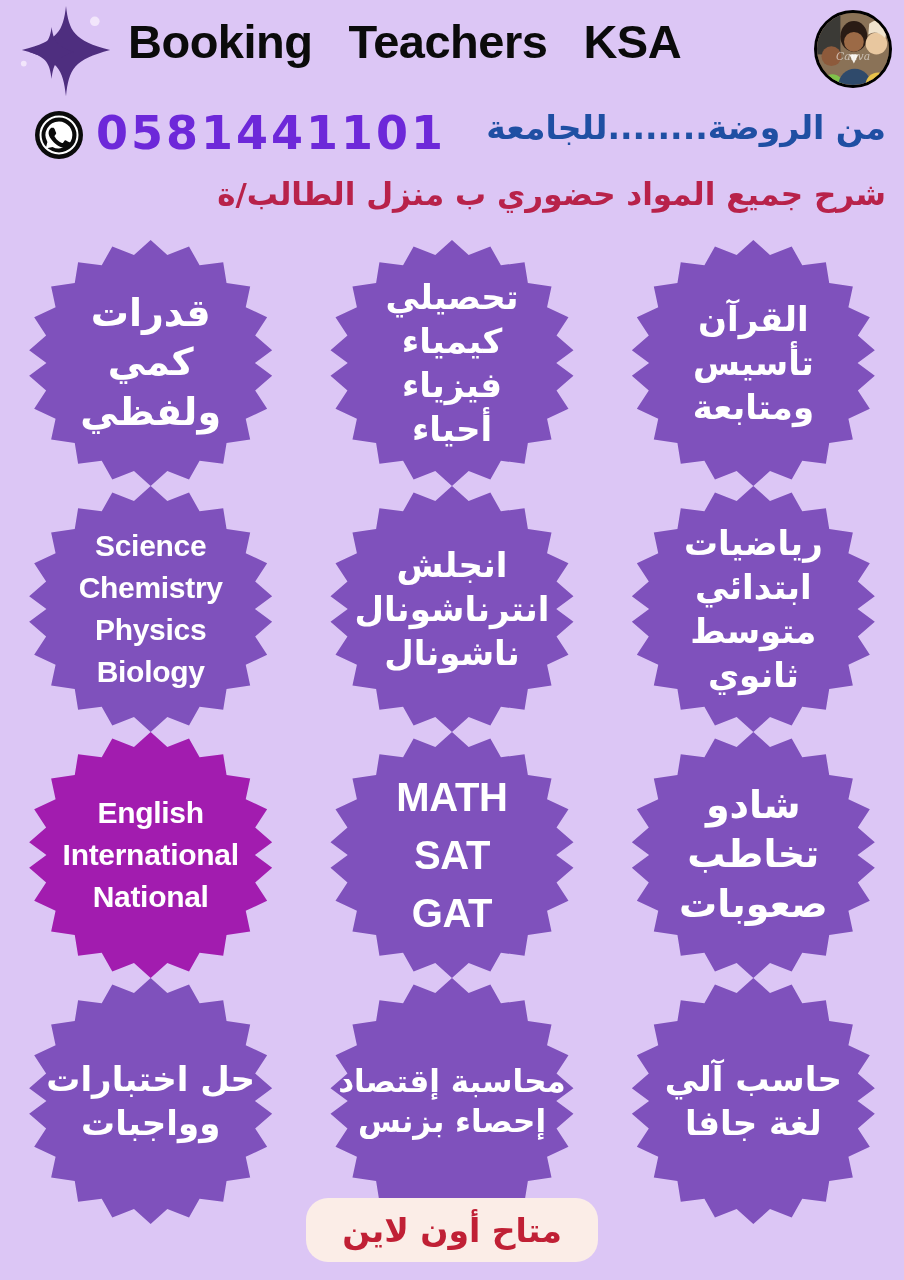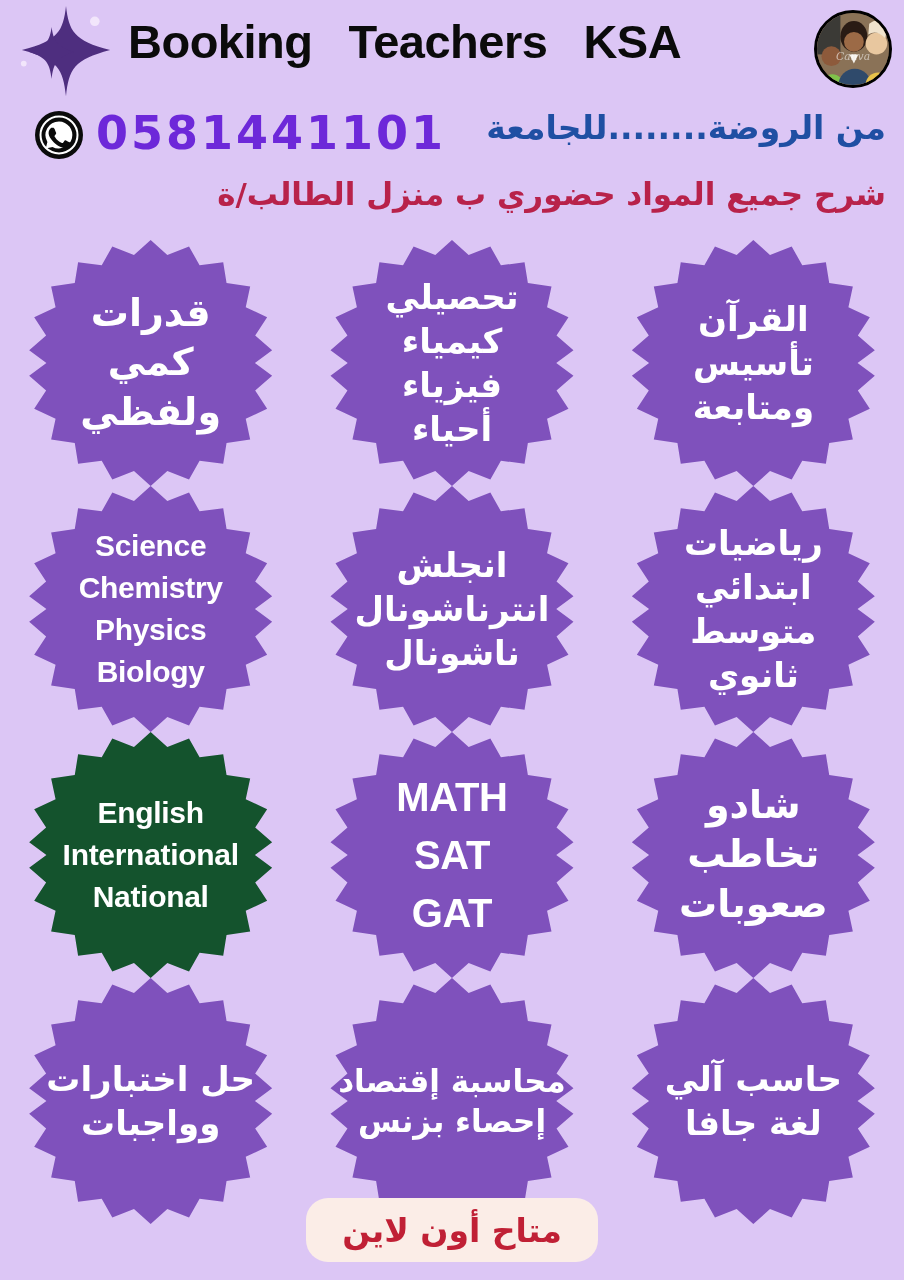--- a/index.html
+++ b/index.html
@@ -330,21 +330,21 @@
       </div>
     </div>
     <div class="badge ar sz-md" style="background: rgb(127, 81, 188); color: rgb(255, 255, 255);">
       <div class="badge-lines">
         <div class="badge-line">رياضيات</div>
         <div class="badge-line">ابتدائي</div>
         <div class="badge-line">متوسط</div>
         <div class="badge-line">ثانوي</div>
       </div>
     </div>
-    <div class="badge en sz-sm" style="background: #14532d; color: rgb(255, 255, 255);">
+    <div class="badge en sz-sm" style="background: #a21caf; color: rgb(255, 255, 255);">
       <div class="badge-lines">
         <div class="badge-line">English</div>
         <div class="badge-line">International</div>
         <div class="badge-line">National</div>
       </div>
     </div>
     <div class="badge en sz-xl" style="background: rgb(127, 81, 188); color: rgb(255, 255, 255);">
       <div class="badge-lines">
         <div class="badge-line">MATH</div>
         <div class="badge-line">SAT</div>

